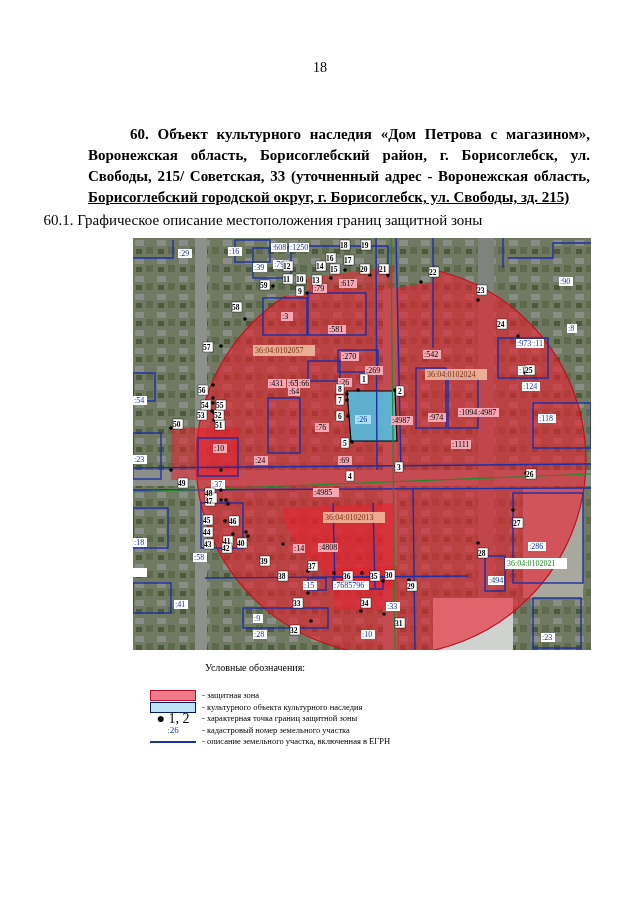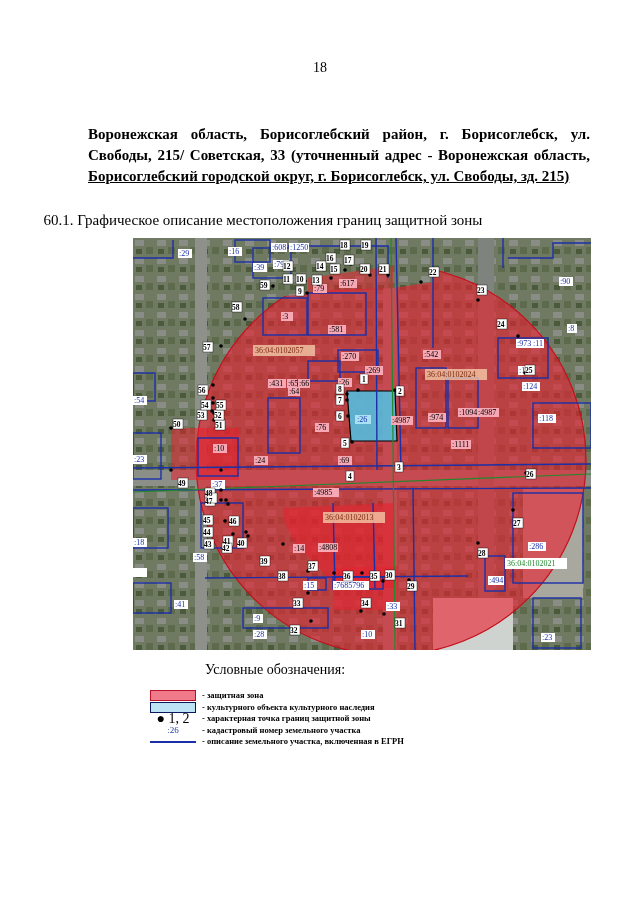--- a/index.html
+++ b/index.html
@@ -7,38 +7,39 @@
   body { position:relative; font-family:"Liberation Serif","DejaVu Serif",serif; color:#000; }
   .page-number { position:absolute; top:60px; left:0; width:640px; text-align:center; font-size:14px; }
   .heading { position:absolute; top:124px; left:88px; width:502px; font-size:15px; font-weight:bold; line-height:21px; text-align:justify; }
   .heading .line { display:block; text-align:justify; text-align-last:justify; white-space:nowrap; }
   .heading .line.first { padding-left:42px; }
   .heading .line.last { text-align-last:left;text-decoration:underline; }
   .subheading { position:absolute; top:212px; left:0; width:516px; text-align:center; font-size:15px; padding-left:10px; }
   .map { position:absolute; left:133px; top:238px; width:458px; height:412px; overflow:hidden; background:#6f7a5e; }
   .map svg { position:absolute; left:0; top:0; }
   .lbl { font-family:"Liberation Serif",serif; font-size:8px; }
-  .legend-title { position:absolute; top:662px; left:205px; font-size:14px; }
+  .legend-title { position:absolute; top:662px; left:205px; font-size:10px; }
   .legend { position:absolute; top:690px; left:150px; width:320px; }
   .legend-row { position:relative; height:11.5px; font-size:8.5px; line-height:11px; }
   .legend-row .sym { position:absolute; left:0; top:0; width:46px; height:11px; }
-  .legend-row .txt { position:absolute; left:52px; top:0; white-space:nowrap;font-weight:bold; }
+  .legend-row .txt { position:absolute; left:52px; top:0; white-space:nowrap; }
   .sym-zone { border:1.5px solid #b8102a; background:#f07a8a; }
   .sym-territory { border:1.5px solid #0a1a5c; background:#bde3f5; }
   .sym-point { text-align:center; font-size:14px; }
   .sym-cad { text-align:center; font-size:9px; color:#1a3ca8; }
   .sym-line-blue { border-top:2px solid #1b2fa8; margin-top:5px; height:2px !important; }
   .sym-line-green { border-top:2px solid #1f8a2a; margin-top:5px; height:2px !important; }
 </style>
 </head>
 <body>
 
 <div class="page-number">18</div>
 
 <div class="heading">
+  <span class="line first">60.  Объект культурного наследия «Дом Петрова с магазином»,</span>
   <span class="line">Воронежская область, Борисоглебский район, г. Борисоглебск, ул.</span>
   <span class="line">Свободы, 215/ Советская, 33 (уточненный адрес - Воронежская область,</span>
   <span class="line last">Борисоглебский городской округ, г. Борисоглебск,  ул. Свободы, зд. 215)</span>
 </div>
 
 <div class="subheading">60.1. Графическое описание местоположения границ защитной зоны</div>
 
 <div class="map">
   <svg width="458" height="412" viewBox="0 0 458 412" xmlns="http://www.w3.org/2000/svg">
     <defs>

